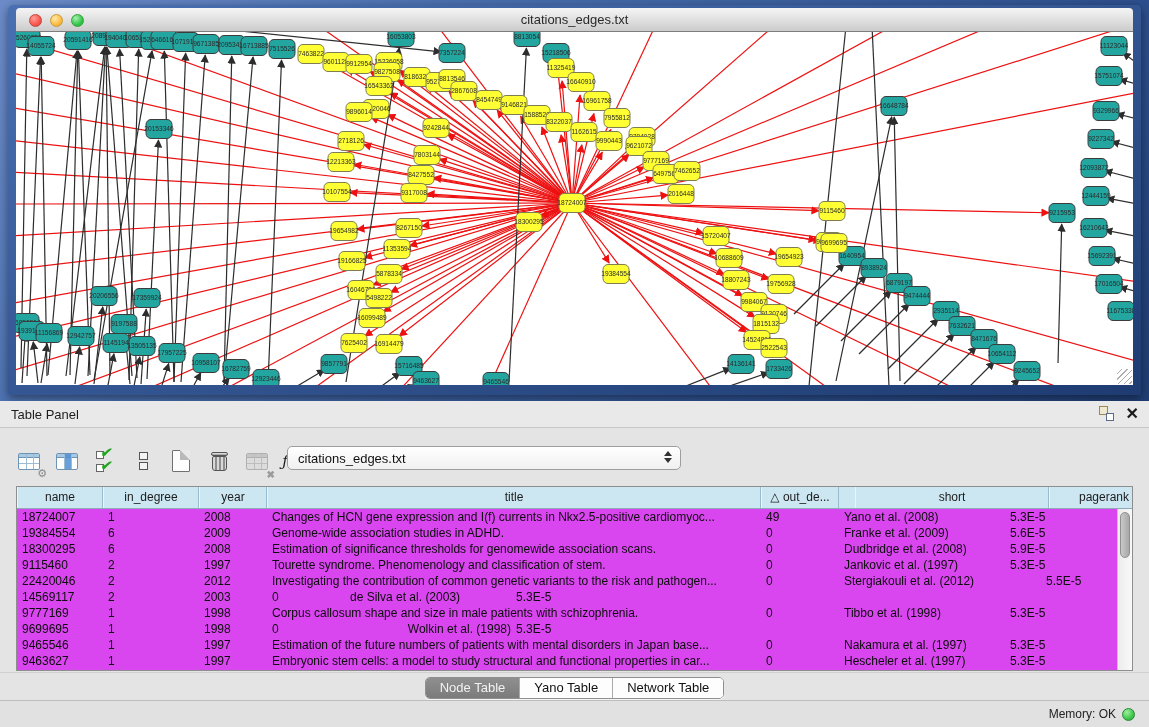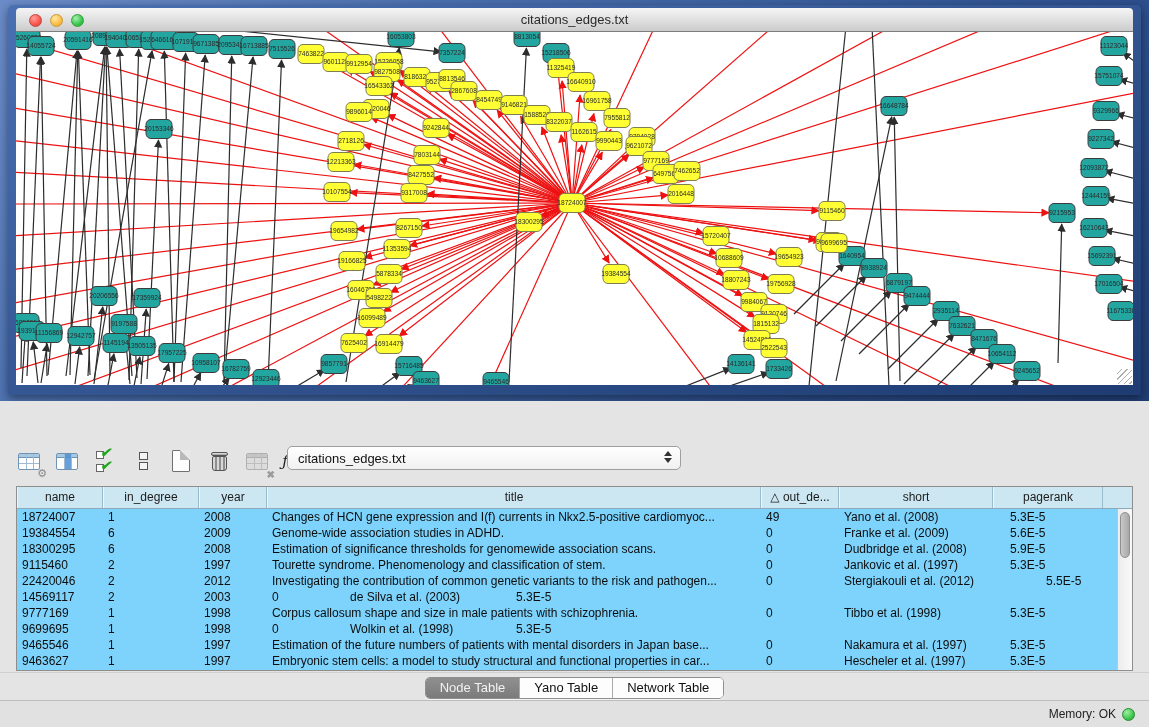--- a/index.html
+++ b/index.html
@@ -67,21 +67,21 @@
   .combo { position:absolute; left:287px; top:45px; width:394px; height:24px; background:linear-gradient(#ffffff,#f0f0f0);
     border:1px solid #9e9e9e; border-radius:5px; font-size:13px; color:#111;
     display:flex; align-items:center; padding-left:10px; box-shadow:inset 0 1px 1px rgba(255,255,255,.8);}
   .combo .arrows { position:absolute; right:8px; top:4px; display:flex; flex-direction:column; gap:2px;}
   .combo .arrows i { display:block; width:0; height:0; border-left:4px solid transparent; border-right:4px solid transparent;}
   .combo .arrows .up { border-bottom:5px solid #333;}
   .combo .arrows .dn { border-top:5px solid #333;}
 
   
   .tablebox { position:absolute; left:16px; top:85px; width:1117px; height:185px;
-    border:1px solid #8e8e8e; background:#7dd3fc; }
+    border:1px solid #8e8e8e; background:#d946ef; }
   .thead { display:flex; height:22px; border-bottom:1px solid #8fa9b8; background:#cde7f2; }
   .th { font-size:12px; color:#1c1c1c; text-align:center; line-height:21px;
     border-right:1px solid #97bccd; border-left:1px solid #eaf6fb; overflow:hidden; white-space:nowrap; flex:none;}
   .tbody { position:relative; }
   .tr { display:flex; height:16px; }
   .td { font-size:12px; color:#0d0d0d; line-height:16px; padding-left:5px;
     overflow:hidden; white-space:nowrap; flex:none; }
   .vscroll { position:absolute; right:0; top:22px; bottom:0; width:15px; background:linear-gradient(90deg,#ececec,#f9f9f9); border-left:1px solid #c4c4c4;}
   .vscroll .thumb { position:absolute; left:2px; top:3px; width:10px; height:46px; border-radius:6px;
     background:linear-gradient(90deg,#c9c9c9,#a8a8a8); border:1px solid #909090;}
@@ -765,20 +765,30 @@
               <text x="556" y="173.3" text-anchor="middle" font-size="6.6" fill="#2a2a2a">18724007</text>
             </g>
           </g>
       </svg>
       <div class="grip"></div>
     </div>
   </div>
 </div>
 
 <div class="table-panel">
+  <div class="panel-head">
+    <span class="ph-title">Table Panel</span>
+    <span class="ph-icons">
+      <span class="float-icon">
+          <i class="sq1"></i>
+          <i class="sq2"></i>
+        </span>
+      <span class="close-x">✕</span>
+    </span>
+  </div>
 
   <div class="toolbar">
     <span class="tb-btn">
       <span class="mini-table">
           <i class="hd"></i>
           <i class="v1"></i>
           <i class="v2"></i>
           <i class="h1"></i>
         </span>
       <span class="gear">⚙</span>
@@ -839,21 +849,21 @@
       </span>
   </div>
 
   <div class="tablebox">
     <div class="thead" id="thead">
         <div class="th" style="width: 86px;">name</div>
         <div class="th" style="width: 96px;">in_degree</div>
         <div class="th" style="width: 68px;">year</div>
         <div class="th" style="width: 494px;">title</div>
         <div class="th" style="width: 78px;">△ out_de...</div>
-        <div class="th" style="width: 154px;">short</div>
+        <div class="th" style="width: 194px; margin-left: 16px;">short</div>
         <div class="th" style="width: 110px;">pagerank</div>
       </div>
     <div class="tbody" id="tbody">
         <div class="tr">
           <div class="td" style="width: 86px;">18724007</div>
           <div class="td" style="width: 96px;">1</div>
           <div class="td" style="width: 68px;">2008</div>
           <div class="td" style="width: 494px;">Changes of HCN gene expression and I(f) currents in Nkx2.5-positive cardiomyoc...</div>
           <div class="td" style="width: 78px;">49</div>
           <div class="td" style="width: 166px;">Yano et al. (2008)</div>
@@ -910,21 +920,21 @@
           <div class="td" style="width: 494px;">Corpus callosum shape and size in male patients with schizophrenia.</div>
           <div class="td" style="width: 78px;">0</div>
           <div class="td" style="width: 166px;">Tibbo et al. (1998)</div>
           <div class="td" style="width: 110px;">5.3E-5</div>
         </div>
         <div class="tr">
           <div class="td" style="width: 86px;">9699695</div>
           <div class="td" style="width: 96px;">1</div>
           <div class="td" style="width: 68px;">1998</div>
           <div class="td" style="width: 78px;">0</div>
-          <div class="td" style="width: 166px;">Wolkin et al. (1998)</div>
+          <div class="td" style="width: 166px; text-align: right;">Wolkin et al. (1998)</div>
           <div class="td" style="width: 110px;">5.3E-5</div>
         </div>
         <div class="tr">
           <div class="td" style="width: 86px;">9465546</div>
           <div class="td" style="width: 96px;">1</div>
           <div class="td" style="width: 68px;">1997</div>
           <div class="td" style="width: 494px;">Estimation of the future numbers of patients with mental disorders in Japan base...</div>
           <div class="td" style="width: 78px;">0</div>
           <div class="td" style="width: 166px;">Nakamura et al. (1997)</div>
           <div class="td" style="width: 110px;">5.3E-5</div>

